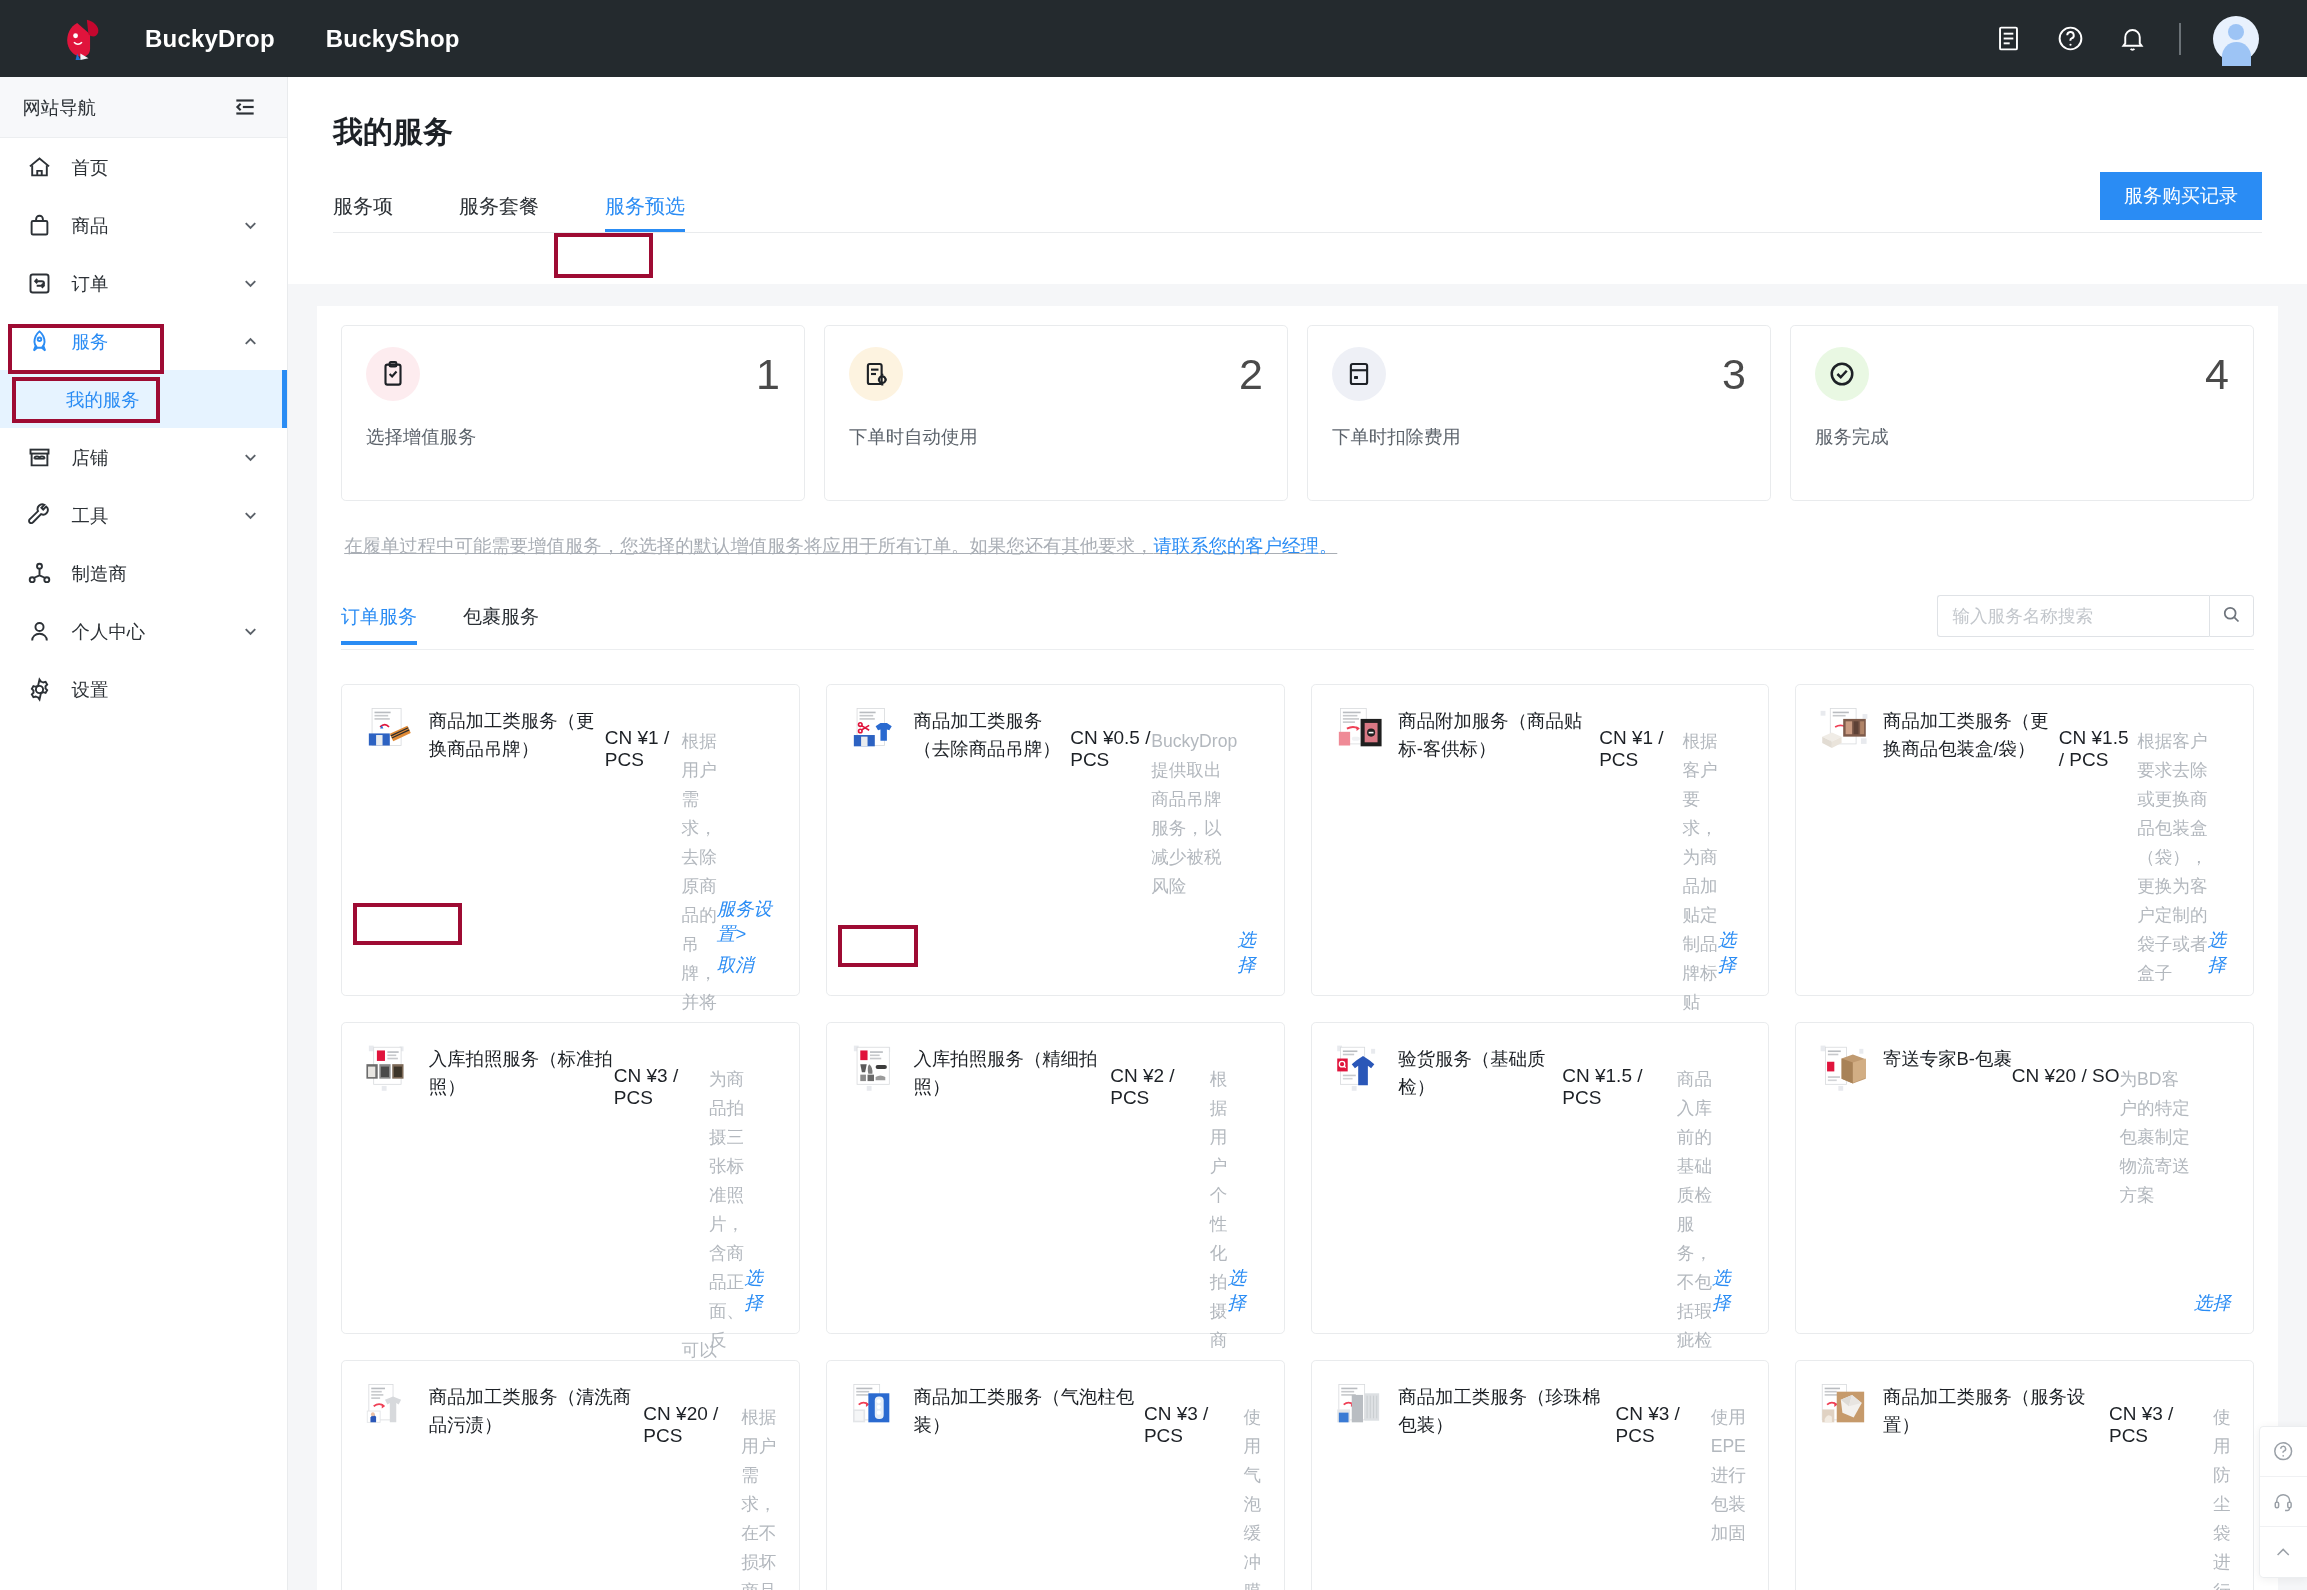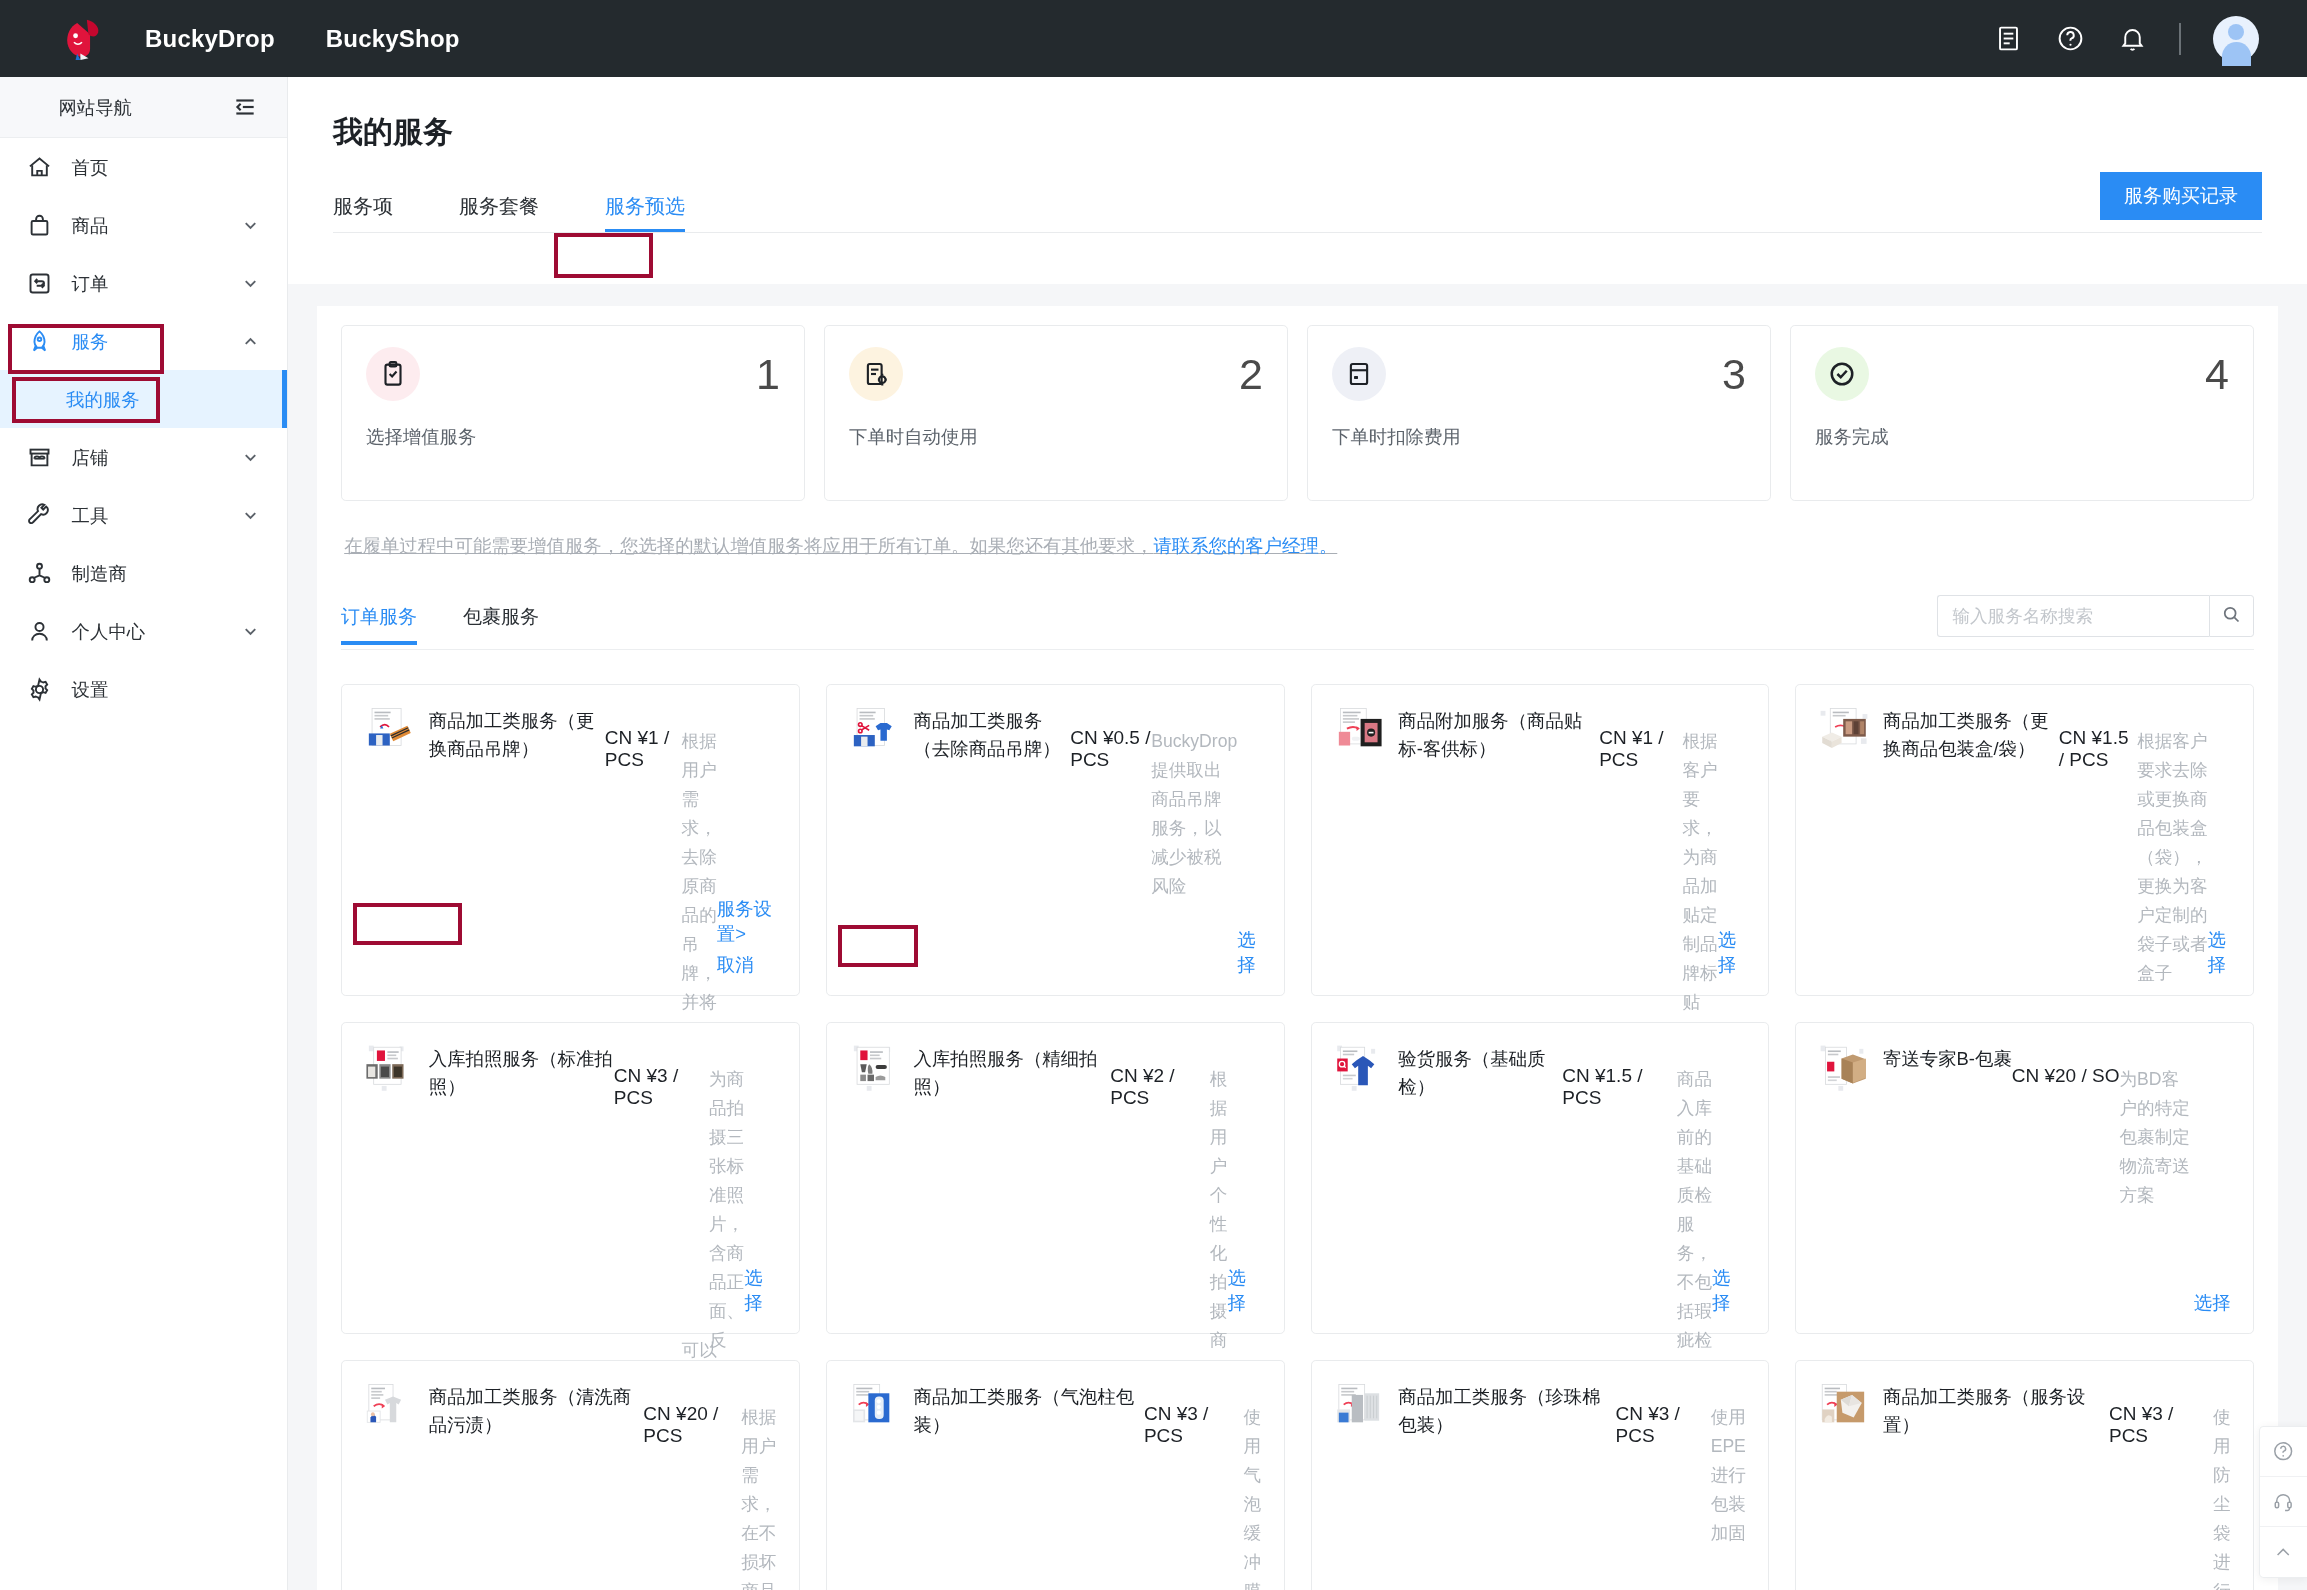--- a/index.html
+++ b/index.html
@@ -34,21 +34,21 @@
 
   
   .sidebar {
     position:absolute; left:0; top:77px; width:288px; height:1513px;
     background:#fff; border-right:0.8px solid #e9ebed;
   }
   .sb-head {
     height:61px; background:#f7f8fa; display:flex; align-items:center;
     padding:0 29px 0 22.4px; justify-content:space-between; border-bottom:0.8px solid #eceef0;
   }
-  .sb-head-title { font-size:18.4px; color:#2c3136;margin-left:36px; }
+  .sb-head-title { font-size:18.4px; color:#2c3136; }
   .sb-collapse { width:26px; height:26px; cursor:pointer; }
   .sb-collapse svg { width:26px; height:26px; stroke:#2c3136; stroke-width:2; fill:none; }
 
   .sb-item {
     height:58px; display:flex; align-items:center; padding:0 27px 0 24px; cursor:pointer;
     font-size:18.4px; color:#2c3136; position:relative;
   }
   .sb-item .sb-ico { width:30px; height:30px; margin-right:17.6px; flex:0 0 30px; display:flex; align-items:center; justify-content:center; }
   .sb-item .sb-ico svg { width:27px; height:27px; fill:none; stroke:#2c3136; stroke-width:1.7; }
   .sb-item .sb-label { flex:1; }
@@ -121,21 +121,21 @@
     border:0.8px solid #e9ebed; border-radius:4.8px; background:#fff; padding:21px 22.4px 17.6px 22.4px;
     height:312px; display:flex; flex-direction:row; position:relative;
   }
   .card-head { display:flex; align-items:flex-start; gap:14.4px; }
   .card-thumb {
     width:50px; height:50px; flex:0 0 50px; border-radius:2.4px; overflow:hidden; background:#fff; position:relative;
   }
   .card-title { font-size:18.4px; color:#1d2126; line-height:1.5; padding-top:1.6px; }
   .card-price { font-size:19px; color:#1d2126; margin-top:21px; }
   .card-desc { font-size:17.6px; color:#b3b8be; line-height:1.65; margin-top:21px; flex:1; }
-  .card-actions { margin-top:auto; }
+  .card-actions { margin-top:auto;font-style:italic; }
   .card-link { font-size:18.4px; color:#2a8cf4; cursor:pointer; display:inline-block; }
   .card-cancel { font-size:18.4px; color:#2a8cf4; cursor:pointer; display:block; margin-top:6.4px; }
 
   
   .float-widget {
     position:absolute; right:0; top:1349px; width:48px; background:#fff;
     border:0.8px solid #eceef0; border-right:none; border-radius:4.8px 0 0 4.8px;
     box-shadow:0 1.6px 8px rgba(0,0,0,.06);
   }
   .fw-item { height:50px; display:flex; align-items:center; justify-content:center; cursor:pointer; border-bottom:0.8px solid #f0f1f3; }

